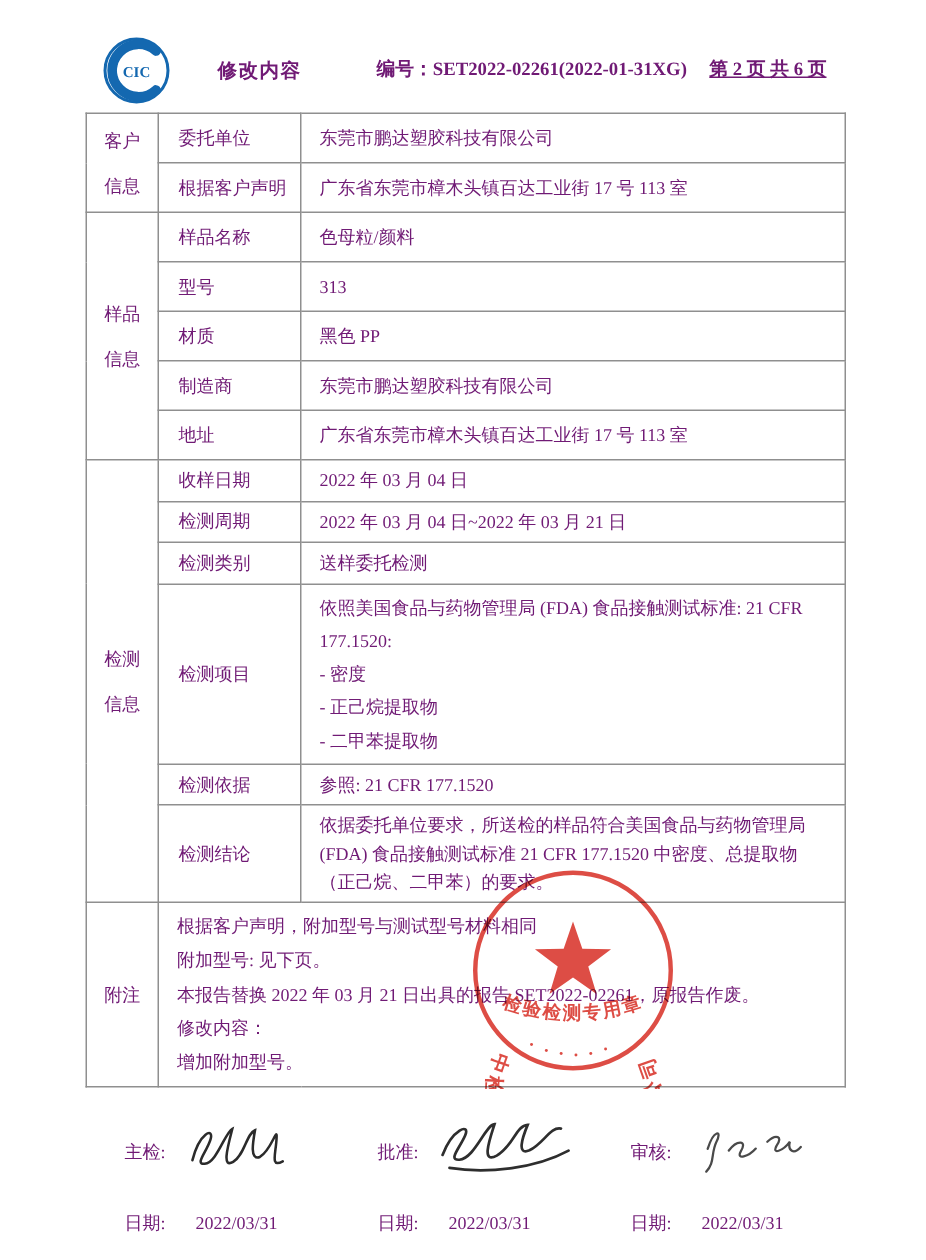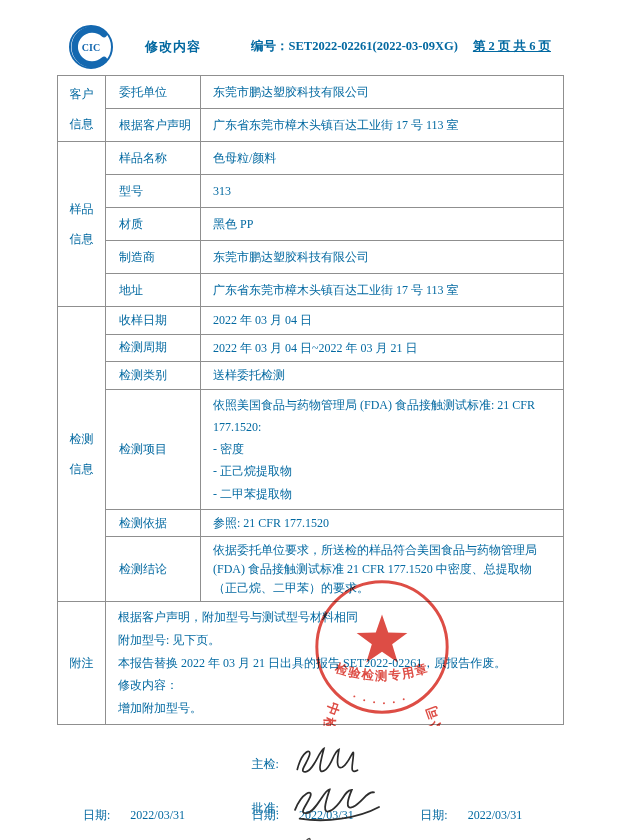--- a/index.html
+++ b/index.html
@@ -1,19 +1,19 @@
 <!DOCTYPE html>
 <html><head>
 <meta charset="utf-8">
 <style>
   * { margin:0; padding:0; box-sizing:border-box; }
   html,body { background:#ffffff; }
   .page {
     position:relative; width:617px; height:840px; background:#fff;
-    font-family:"Liberation Serif","DejaVu Serif",serif; color:#0369a1;
+    font-family:"Liberation Serif","DejaVu Serif",serif; color:#701a75;
     overflow:hidden;
   }
   .content { position:absolute; left:57px; top:18px; width:506px; }
 
   
   .header { display:flex; align-items:center; height:57px; }
   .logo { flex:0 0 auto; margin-left:4px; }
   .hdr-title { font-weight:bold; font-size:13px; margin-left:24px; letter-spacing:1px; }
   .hdr-number { font-weight:bold; font-size:12.5px; margin-left:50px; }
   .hdr-page { font-weight:bold; font-size:12.5px; margin-left:auto; margin-right:12px;text-decoration:underline; }
@@ -29,21 +29,21 @@
   tr.h26 td { height:26px; }
   tr.hproj td { height:90px; }
   tr.h24 td { height:24px; }
   tr.hconc td { height:52px; }
   tr.hnotes td { height:116px; }
   .proj-line { line-height:1.85; }
   .notes-cell { padding:8px 14px 6px 13px; }
   .notes-line { line-height:1.9; }
 
   
-  .sig-row { display:flex; margin-top:18px; height:50px; align-items:center;flex-direction:column; }
+  .sig-row { display:flex; margin-top:18px; height:50px; align-items:center; }
   .sig-col { width:169px; display:flex; align-items:center; padding-left:26px; }
   .sig-label { font-size:12px; white-space:nowrap; }
   .sig-scribble { margin-left:10px; transform:rotate(-4deg) translateY(-4px); }
   .date-row { display:flex; margin-top:14px; }
   .date-col { width:169px; display:flex; align-items:center; padding-left:26px;gap:20px; }
   .date-label { font-size:12px; white-space:nowrap; }
   .date-val { font-size:12px; }
 
   
   .stamp { position:absolute; left:303px; top:568px; width:158px; height:158px;
@@ -56,21 +56,21 @@
   <div class="content">
 
     <div class="header">
       <svg class="logo" width="60" height="48" viewBox="0 0 60 48">
         <circle cx="30" cy="24" r="21" fill="none" stroke="#1468b0" stroke-width="2"></circle>
         <path d="M 43,11 A 17.5,17.5 0 1 0 43,37" fill="none" stroke="#1468b0" stroke-width="6.5" stroke-linecap="round"></path>
         <ellipse cx="30" cy="24" rx="13" ry="7.5" fill="#ffffff"></ellipse>
         <text x="30" y="28" font-size="10" font-weight="bold" fill="#1468b0" text-anchor="middle" font-family="Liberation Serif, serif">CIC</text>
       </svg>
       <span class="hdr-title">修改内容</span>
-      <span class="hdr-number">编号：SET2022-02261(2022-03-09XG)</span>
+      <span class="hdr-number">编号：SET2022-02261(2022-01-31XG)</span>
       <span class="hdr-page">第 2 页 共 6 页</span>
     </div>
 
     <table class="rpt">
       <colgroup>
           <col class="c1">
           <col class="c2">
           <col class="c3">
         </colgroup>
 

